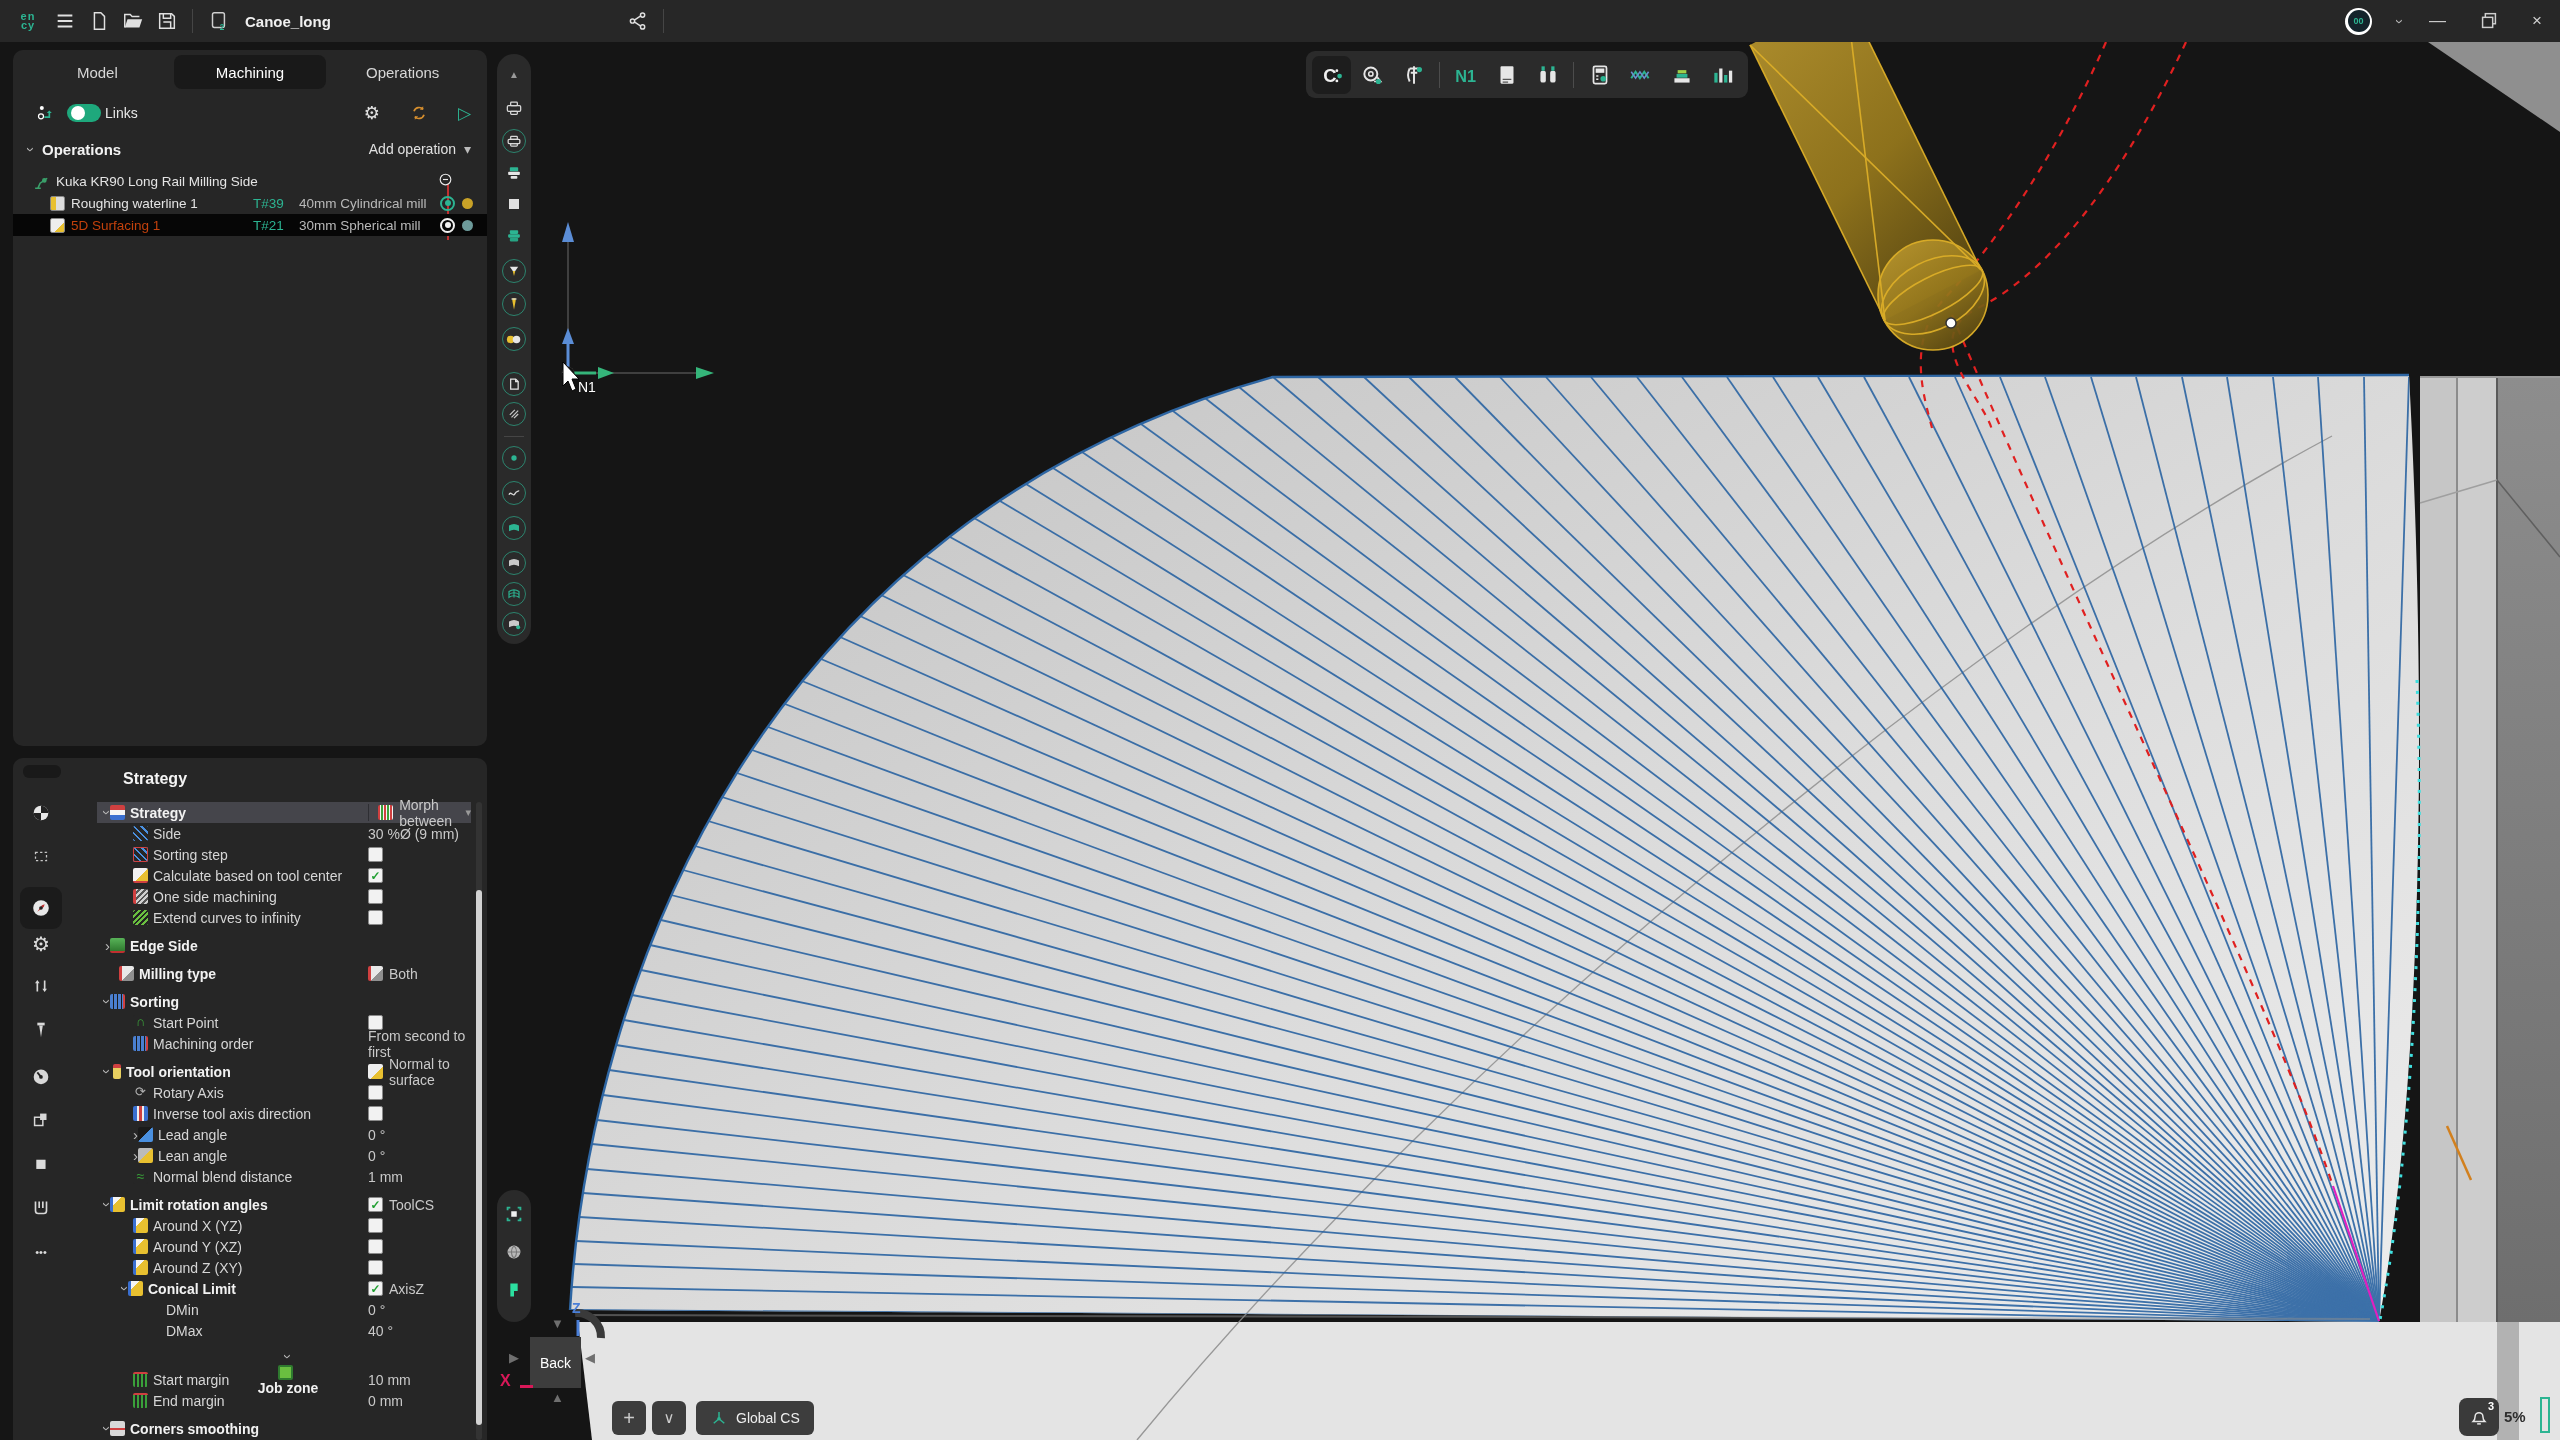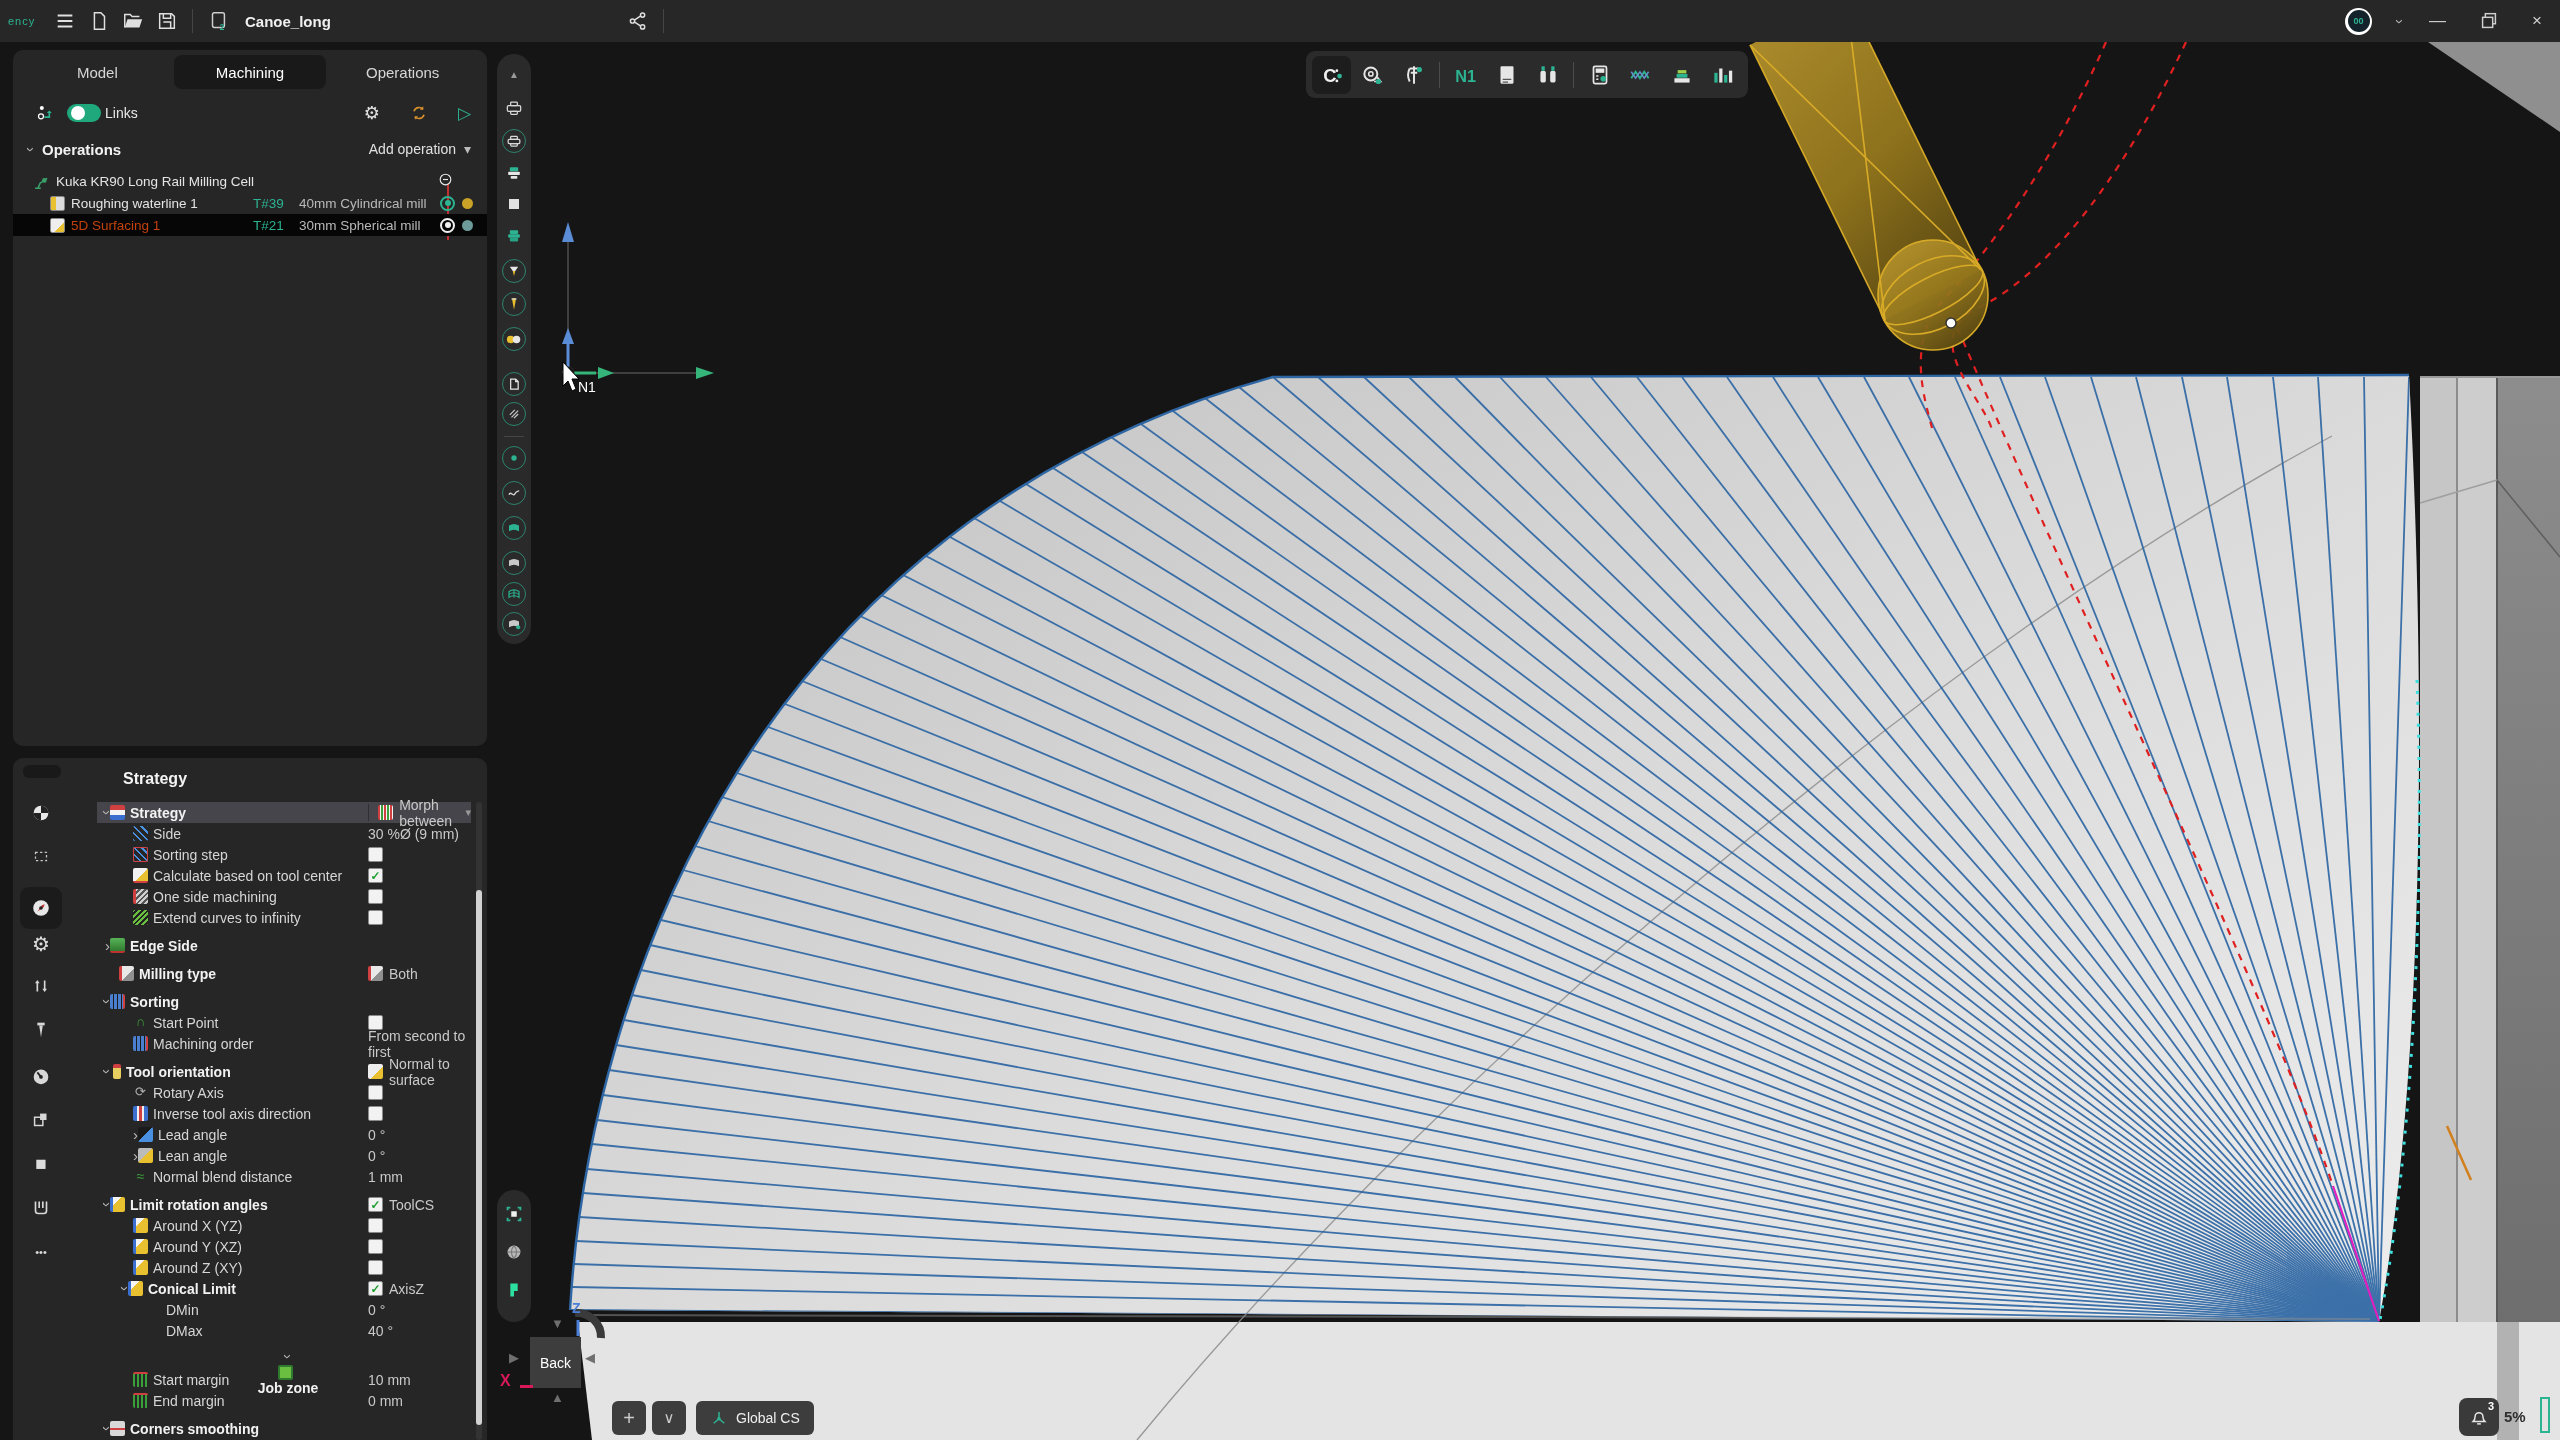--- a/index.html
+++ b/index.html
@@ -3,22 +3,22 @@
 <meta charset="utf-8">
 <style>
   * { margin:0; padding:0; box-sizing:border-box; }
   html,body { width:2560px; height:1440px; overflow:hidden; background:#141414;
     font-family:"Liberation Sans", sans-serif; }
   
   #titlebar { position:absolute; left:0; top:0; width:2560px; height:42px; background:#272727;
     display:flex; align-items:center; z-index:6; color:#dedede; }
   .tb-ic { width:34px; height:30px; display:flex; align-items:center; justify-content:center; }
   .tb-ic svg { width:22px; height:22px; }
-  #logo { width:40px; display:flex; flex-direction:row; align-items:center; line-height:9px;
-    color:#2cb492; font-weight:normal; font-size:11px; letter-spacing:1px; }
+  #logo { width:40px; display:flex; flex-direction:column; align-items:center; line-height:9px;
+    color:#2cb492; font-weight:bold; font-size:11px; letter-spacing:1px; }
   .tb-div { width:1px; height:24px; background:#454545; margin:0 8px; }
   #doc-title { font-size:15px; font-weight:bold; color:#f0f0f0; margin-left:10px; }
   #tb-right { margin-left:auto; display:flex; align-items:center; gap:26px; padding-right:18px; }
   #avatar { width:27px; height:27px; border-radius:50%; background:#fff; display:flex;
     align-items:center; justify-content:center; }
   #avatar > span { width:22px; height:22px; border-radius:50%; background:#14232b; color:#2cb492;
     font-size:9px; font-weight:bold; display:flex; align-items:center; justify-content:center; }
   .winbtn { color:#cfcfcf; font-size:17px; }
   
   #ops-panel { position:absolute; left:13px; top:50px; width:474px; height:696px; background:#262626;
@@ -409,21 +409,21 @@
   <div id="op-tree">
       <div id="op-redline"></div>
       <div class="op-row" style="padding-left: 20px;">
         <span class="op-icon"><svg viewBox="0 0 24 24" style="width:17px;height:17px">
             <g stroke="#3aa06a" stroke-width="2.2" fill="none">
               <path d="M3 20h8M7 20l3-7 6-4"></path>
               <circle cx="16" cy="9" r="2.2" fill="#3aa06a"></circle>
               <path d="M16 9l4-3"></path>
             </g>
           </svg></span>
-        <span class="op-label">Kuka KR90 Long Rail Milling Cell</span>
+        <span class="op-label">Kuka KR90 Long Rail Milling Side</span>
         <span class="op-minus-w" style="position: absolute; left: 425px; width: 18px; height: 18px; display: flex;">
           <svg viewBox="0 0 24 24" style="width:15px;height:15px">
             <circle cx="12" cy="12" r="8.5" fill="none" stroke="#e8e8e8" stroke-width="1.8"></circle>
             <path d="M8 12h8" stroke="#e8e8e8" stroke-width="1.8"></path>
           </svg>
         </span>
       </div>
       <div class="op-row" style="padding-left: 37px;">
         <span class="mini-ic op-icon mi-rough"></span>
         <span class="op-label">Roughing waterline 1</span>

